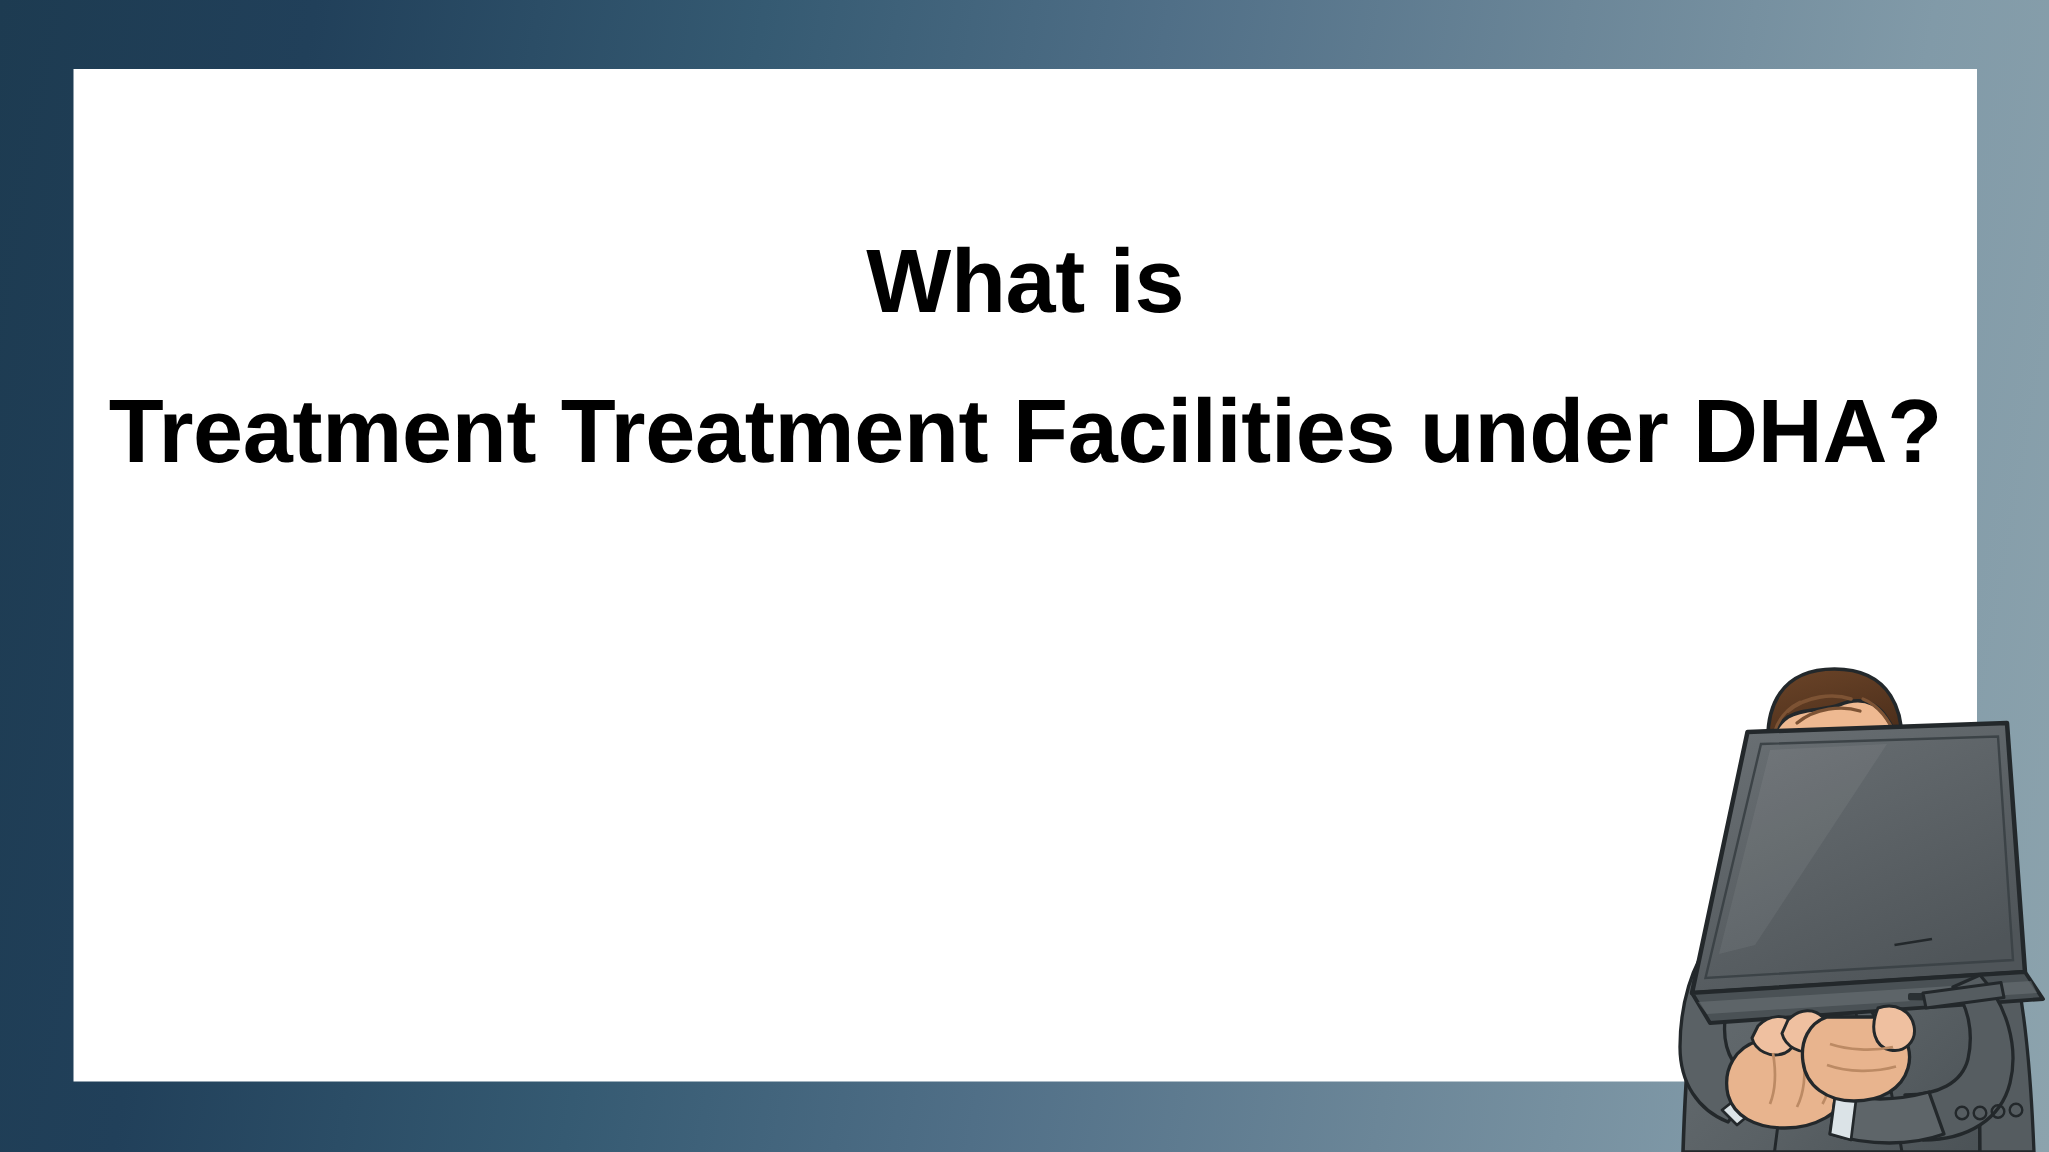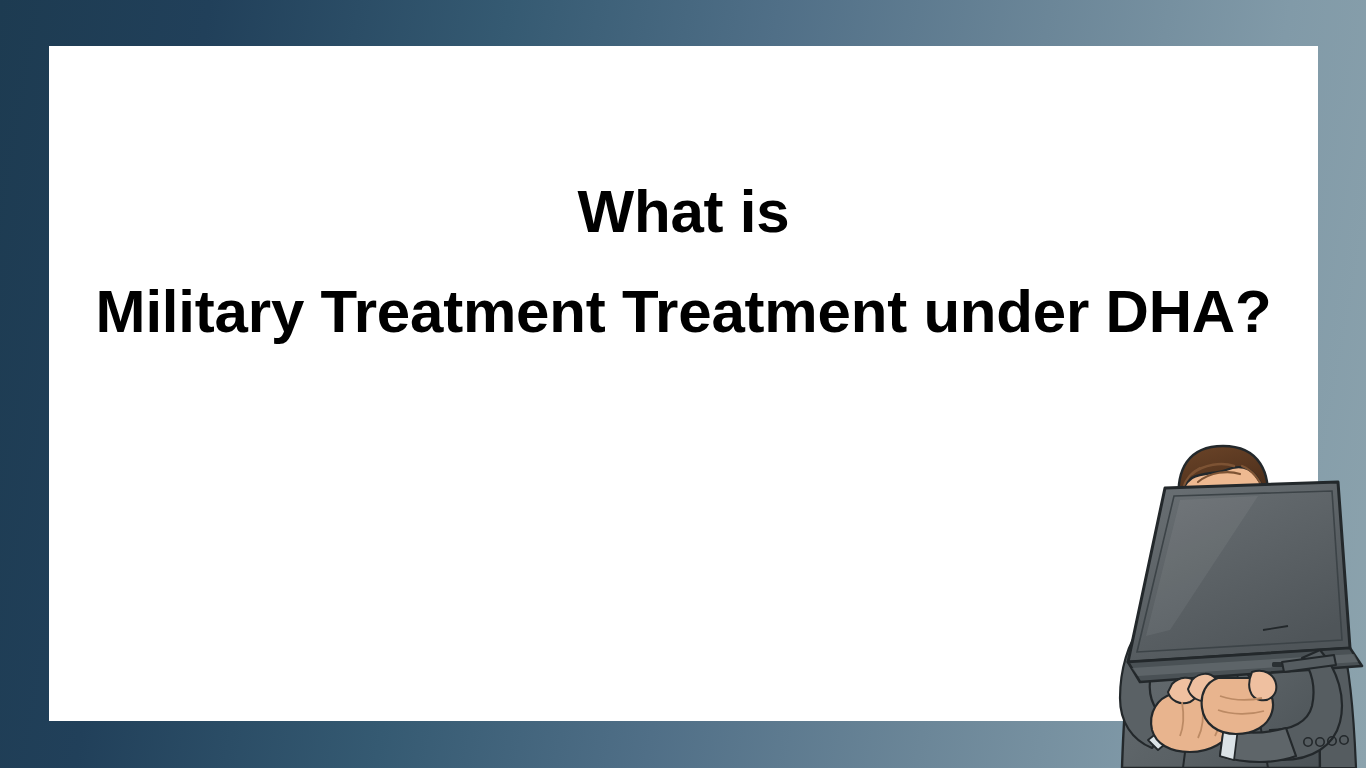--- a/index.html
+++ b/index.html
@@ -37,21 +37,21 @@
     background:#ffffff;
   }
 
   
   #heading-block {
     position:absolute;
     left:0;
     top:0;
     width:1269px;
     text-align:center;
-    padding-top:116px;
+    padding-top:92px;
   }
 
   .title-line {
     color:#000000;
     font-weight:bold;
     font-size:60px;
     line-height:100px;
     letter-spacing:-0.2px;
     white-space:nowrap;
   }
@@ -72,21 +72,21 @@
 </style>
 </head>
 <body>
 
 <div id="slide">
 
   <div id="content-panel">
 
     <div id="heading-block">
       <div class="title-line" id="title-line-1">What is</div>
-      <div class="title-line" id="title-line-2">Military Treatment Treatment under DHA?</div>
+      <div class="title-line" id="title-line-2">Treatment Treatment Facilities under DHA?</div>
     </div>
 
   </div>
 
   <div id="businessman-illustration">
     <svg width="346" height="338" viewBox="0 0 346 338" xmlns="http://www.w3.org/2000/svg">
       <defs>
         <clipPath id="clipAll">
             <rect x="0" y="0" width="346" height="338"></rect>
           </clipPath>

